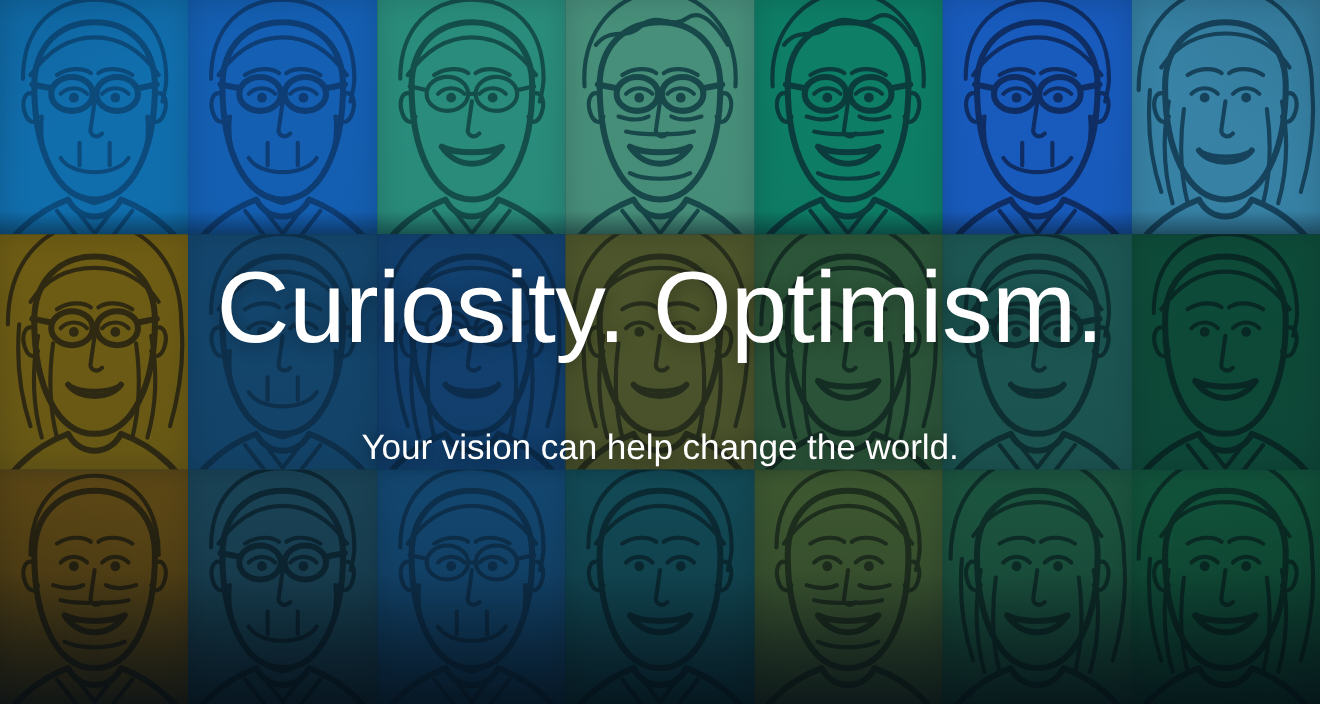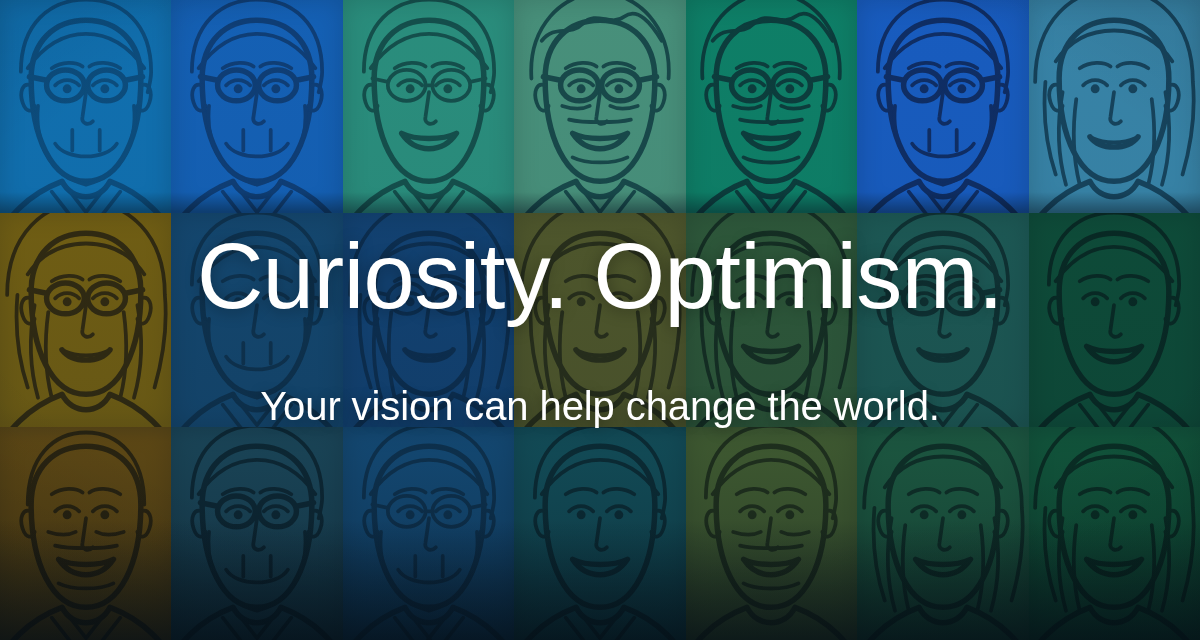--- a/index.html
+++ b/index.html
@@ -87,21 +87,21 @@
     font-weight:300;
     line-height:1.13;
     letter-spacing:-0.5px;
     text-shadow:0 2px 16px rgba(0,0,0,.34);
     max-width:900px;
     margin-top:14px;
   }
   #headline .ln{ display:block; }
   #subhead{
     color:#ffffff;
-    font-size:40px;
+    font-size:32px;
     font-weight:300;
     letter-spacing:-0.1px;
     margin-top:56px;
     text-shadow:0 2px 14px rgba(0,0,0,.40);
   }
 </style>
 </head>
 <body>
 
 <div id="hero">

